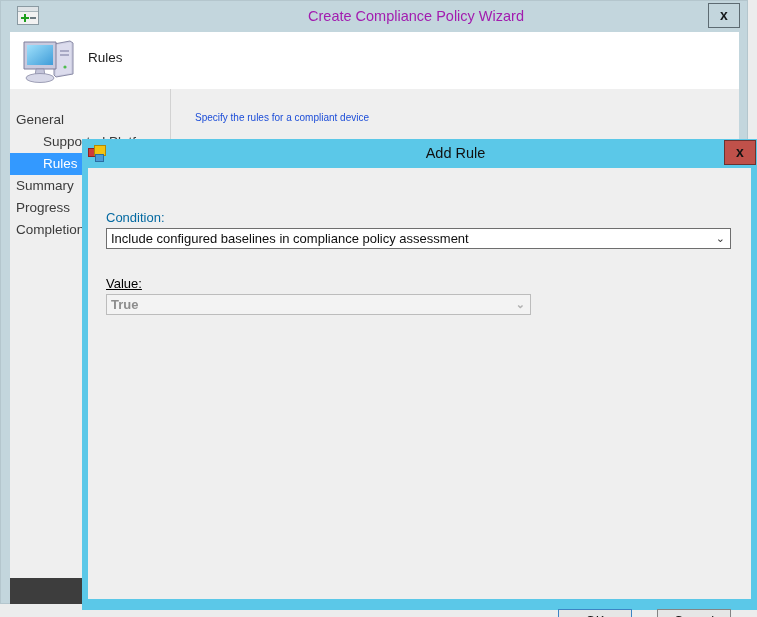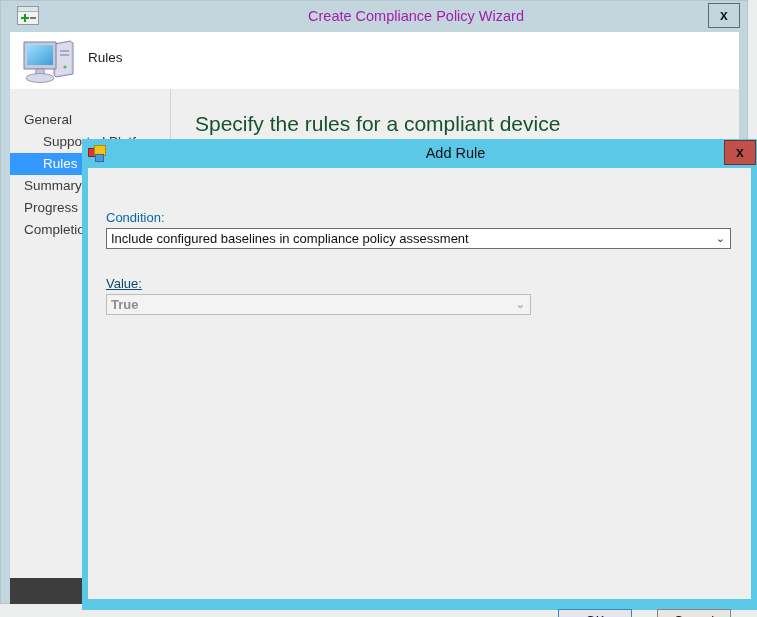--- a/index.html
+++ b/index.html
@@ -133,42 +133,42 @@
     position: relative;
     border-right: 1px solid #d2d2d2;
     box-sizing: border-box;
     padding-top: 20px;
   }
   .nav-item {
     height: 22px;
     line-height: 22px;
     font-size: 13.5px;
     color: #3b3b3b;
-    padding-left: 14px;
+    padding-left: 6px;
     white-space: nowrap;
     cursor: default;
   }
   .nav-item.indented {
     padding-left: 33px;
   }
   .nav-item.selected {
     background: #3399ff;
     color: #ffffff;
   }
 
   #wizard-content {
     flex: 1;
     position: relative;
     background: #efefef;
   }
   #wizard-content-heading {
     position: absolute;
     left: 24px; top: 23px;
-    font-size: 21px;
-    color: #14532d;
+    font-size: 10px;
+    color: #1d4ed8;
     white-space: nowrap;
   }
 
   #wizard-footer-strip {
     position: absolute;
     left: 9px; top: 577px;
     width: 729px;
     height: 26px;
     background: #3d3d3d;
   }
@@ -252,21 +252,21 @@
     height: 431px;
     background: #efefef;
   }
 
   .field-label {
     position: absolute;
     font-size: 13px;
     color: #0369a1;
   }
   .field-label.disabled {
-    color: #0c4a6e;
+    color: #000000;
     text-decoration: underline;
   }
 
   #condition-label { left: 18px; top: 42px; }
   #condition-select-wrap {
     position: absolute;
     left: 18px; top: 60px;
     width: 625px; height: 21px;
     background: #ffffff;
     border: 1px solid #6e6e6e;

